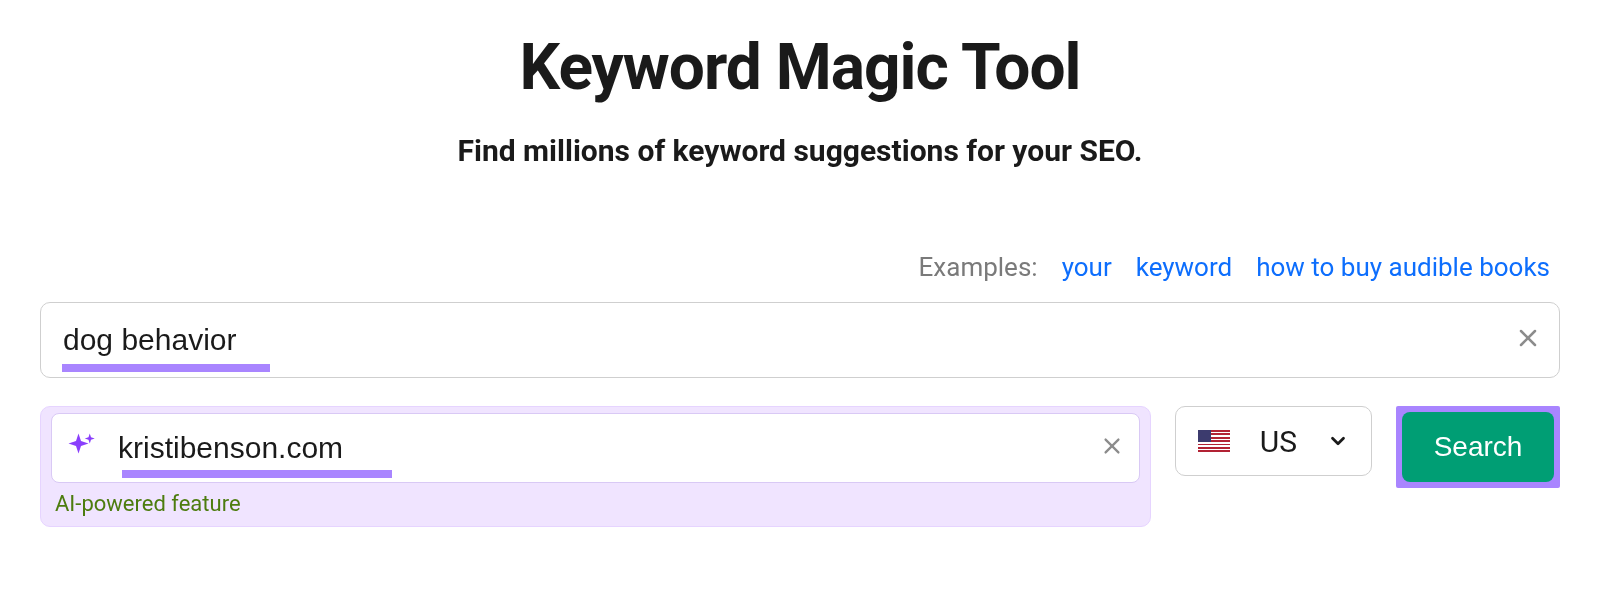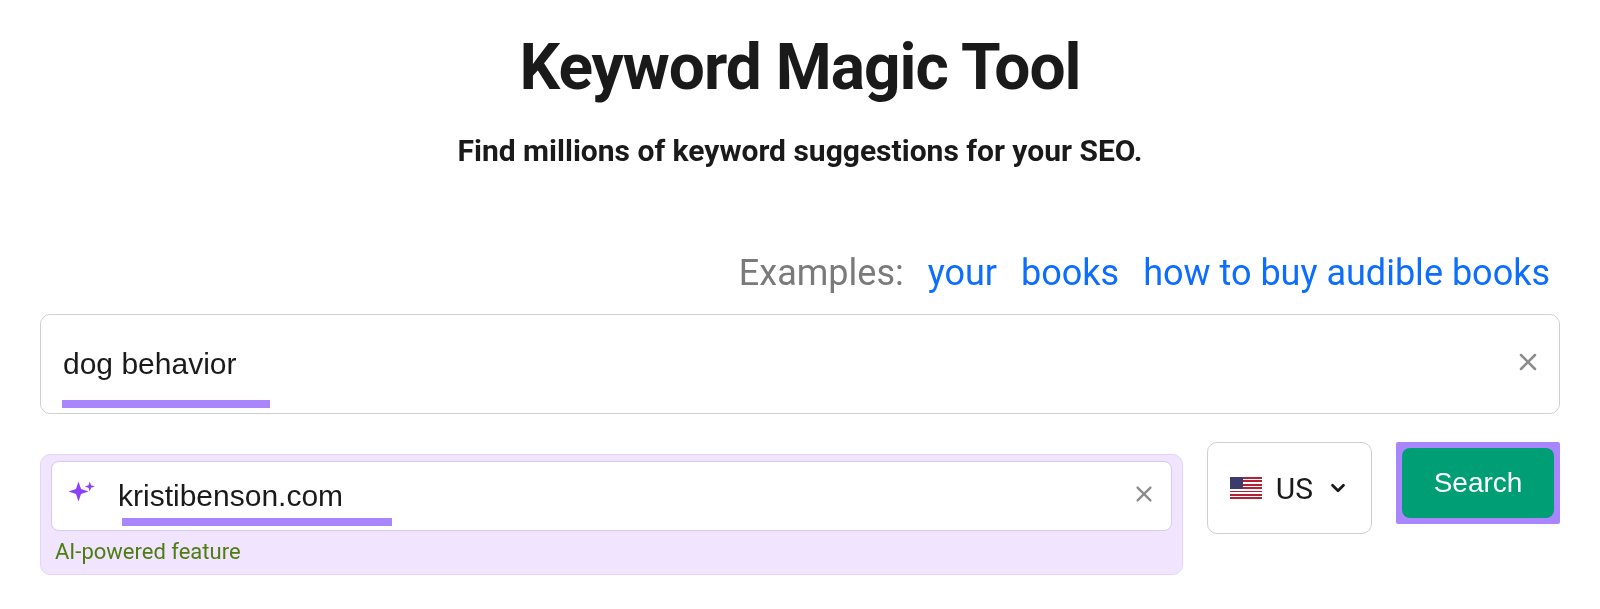--- a/index.html
+++ b/index.html
@@ -29,37 +29,37 @@
     color: #1a1a1a;
     margin-top: 28px;
   }
   .examples-row {
     display: flex;
     justify-content: flex-end;
     align-items: baseline;
     gap: 24px;
     margin-top: 84px;
     padding-right: 10px;
-    font-size: 36px;
+    font-size: 26px;
   }
   .examples-label {
     color: #7a7a7a;
   }
   .example-link {
     color: #0d6efd;
     text-decoration: none;
     cursor: pointer;
   }
   .keyword-input-wrap {
     margin-top: 20px;
     position: relative;
   }
   .keyword-input {
     width: 100%;
-    height: 100px;
+    height: 76px;
     border: 1px solid #cfcfcf;
     border-radius: 10px;
     padding: 0 60px 0 22px;
     font-size: 30px;
     color: #1a1a1a;
     background: #fff;
     outline: none;
   }
   .keyword-clear {
     position: absolute;
@@ -85,21 +85,20 @@
   }
   .ai-block {
     flex: 1;
     background: #f0e4ff;
     border: 1px solid #e6d4ff;
     border-radius: 10px;
     padding: 6px 10px 10px 10px;
     display: flex;
     flex-direction: column;
     gap: 8px;
-    margin-top: 12px;
   }
   .domain-input-wrap {
     position: relative;
     background: #fff;
     border: 1px solid #d9c9f5;
     border-radius: 8px;
     height: 70px;
     display: flex;
     align-items: center;
     padding: 0 52px 0 14px;
@@ -132,27 +131,27 @@
     height: 8px;
     background: #a985ff;
     width: 270px;
   }
   .ai-caption {
     color: #4d7c0f;
     font-size: 22px;
     padding-left: 4px;
   }
   .country-select {
-    height: 92px;
+    height: 70px;
     border: 1px solid #cfcfcf;
     border-radius: 10px;
     background: #fff;
     display: flex;
     align-items: center;
-    gap: 14px;
+    gap: 30px;
     padding: 0 22px;
     font-size: 30px;
     cursor: pointer;
   }
   .flag {
     width: 32px;
     height: 22px;
     display: inline-block;
     position: relative;
     overflow: hidden;
@@ -195,21 +194,21 @@
 </head>
 <body>
 
 <div class="container">
   <h1 class="title">Keyword Magic Tool</h1>
   <p class="subtitle">Find millions of keyword suggestions for your SEO.</p>
 
   <div class="examples-row">
     <span class="examples-label">Examples:</span>
     <a class="example-link">your</a>
-    <a class="example-link">books</a>
+    <a class="example-link">keyword</a>
     <a class="example-link">how to buy audible books</a>
   </div>
 
   <div class="keyword-input-wrap">
     <input class="keyword-input" type="text" value="dog behavior" style="">
     <div class="keyword-underline"></div>
     <span class="keyword-clear">
       <svg width="24" height="24" viewBox="0 0 24 24" fill="none" stroke="currentColor" stroke-width="2.5" stroke-linecap="round">
         <line x1="5" y1="5" x2="19" y2="19"></line>
         <line x1="19" y1="5" x2="5" y2="19"></line>

